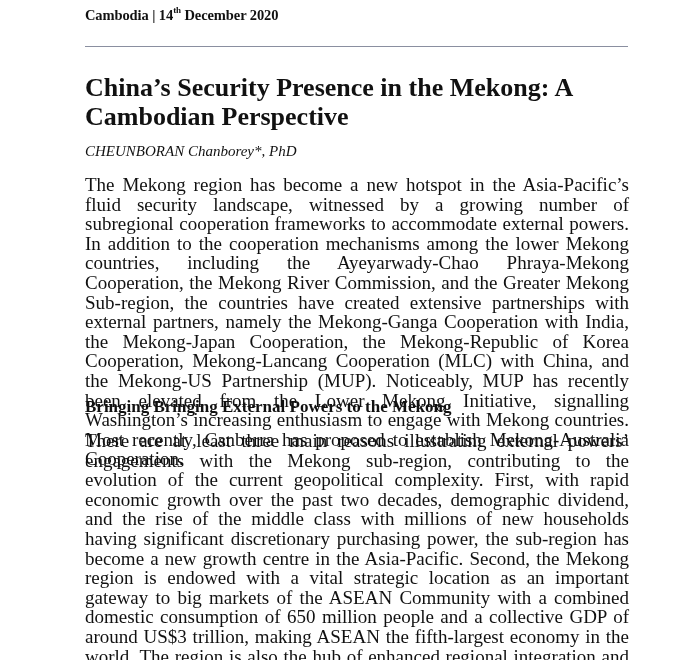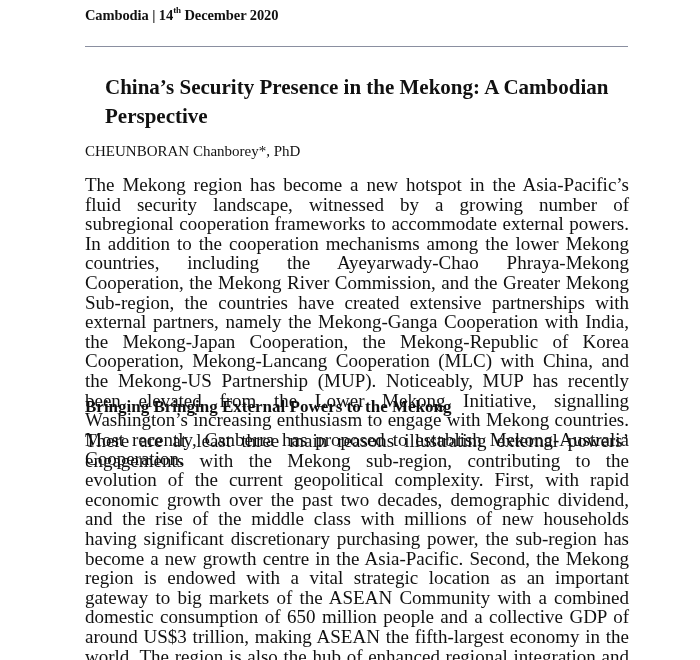--- a/index.html
+++ b/index.html
@@ -3,22 +3,22 @@
   <meta charset="utf-8">
   <style>
     html, body { margin: 0; padding: 0; background: #ffffff; }
     body { width: 700px; height: 660px; overflow: hidden; position: relative;
            font-family: "Liberation Serif", serif; color: #111; }
     .page { position: absolute; left: 0; top: 0; width: 700px; height: 660px; overflow: hidden; }
     .header { position: absolute; left: 85px; top: 6px; font-weight: bold; font-size: 14.5px; letter-spacing: -0.1px; }
     .header sup { font-size: 9px; position: relative; top: -1px; }
     .rule { position: absolute; left: 85px; top: 46px; width: 543px; height: 0; border-top: 1.5px solid #8a8fa0; }
     .title { position: absolute; left: 85px; top: 73px; width: 545px; font-weight: bold;
-             font-size: 21px; line-height: 29px; margin-left: 20px; }
-    .author { position: absolute; left: 85px; top: 143px; font-size: 15px; }
+             font-size: 26px; line-height: 29px; }
+    .author { position: absolute; left: 85px; top: 143px; font-style: italic; font-size: 15px; }
     .para { position: absolute; left: 85px; width: 544px; font-size: 19px; line-height: 19.6px;
             text-align: justify; }
     #p1 { top: 175px; }
     .heading { position: absolute; left: 85px; top: 397px; font-weight: bold; font-size: 17px; }
     #p2 { top: 431px; }
   </style>
 </head>
 <body>
 
 <div class="page">

